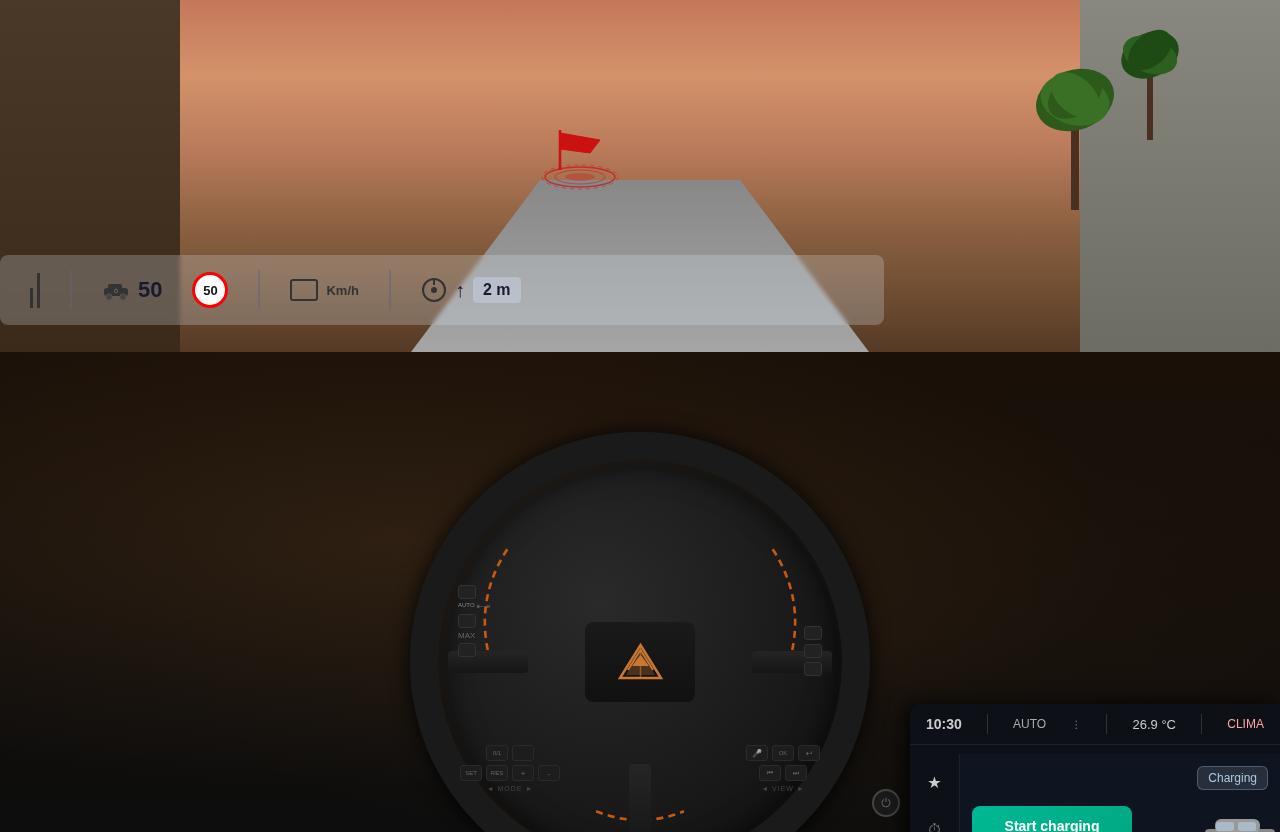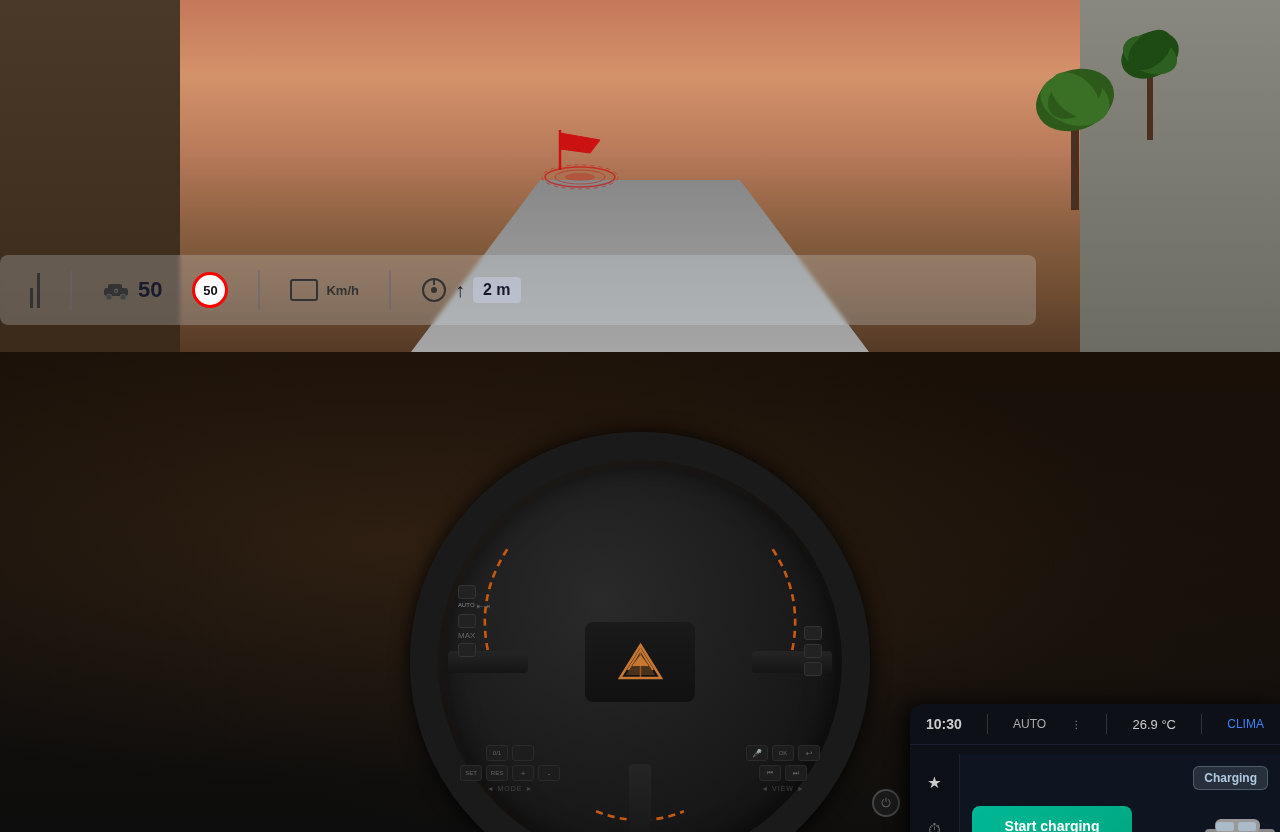--- a/index.html
+++ b/index.html
@@ -46,21 +46,21 @@
       width: 200px;
       height: 380px;
       background: linear-gradient(180deg, #888880 0%, #6a6a60 100%);
     }
 
     
     .hud-overlay {
       position: absolute;
       top: 255px;
       left: 0;
-      width: 1036px;
+      width: 884px;
       height: 70px;
       background: rgba(220, 230, 240, 0.25);
       backdrop-filter: blur(2px);
       border-radius: 8px;
       display: flex;
       align-items: center;
       padding: 0 30px;
       gap: 30px;
     }
 
@@ -335,21 +335,21 @@
     .charging-badge {
       position: absolute;
       top: 12px;
       right: 12px;
       background: rgba(180,200,220,0.15);
       border: 1px solid rgba(180,200,220,0.3);
       border-radius: 6px;
       padding: 4px 10px;
       font-size: 12px;
       color: #b0c8e0;
-      font-weight: 700;
+      font-weight: 400;
     }
 
     .start-charging-btn {
       background: linear-gradient(135deg, #00b894, #00a882);
       border: none;
       border-radius: 8px;
       padding: 12px 24px;
       color: white;
       font-size: 14px;
       font-weight: bold;
@@ -637,21 +637,21 @@
   <div class="infotainment">
 
     <div class="infotainment-header">
       <span style="font-size:14px;color:#ccc;font-weight:bold;">10:30</span>
       <div class="info-header-divider"></div>
       <span style="font-size:12px;color:#aaa;">AUTO</span>
       <span style="font-size:10px;color:#888;">⋮</span>
       <div class="info-header-divider"></div>
       <span style="font-size:13px;color:#ccc;">26.9 °C</span>
       <div class="info-header-divider"></div>
-      <span style="font-size:12px;color:#3b82f6;">CLIMA</span>
+      <span style="font-size:12px;color:#fca5a5;">CLIMA</span>
     </div>
 
     <div class="infotainment-sidebar">
       <div class="sidebar-icon active">
         <span>★</span>
       </div>
       <div class="sidebar-icon">
         <span>⏱</span>
       </div>
 

